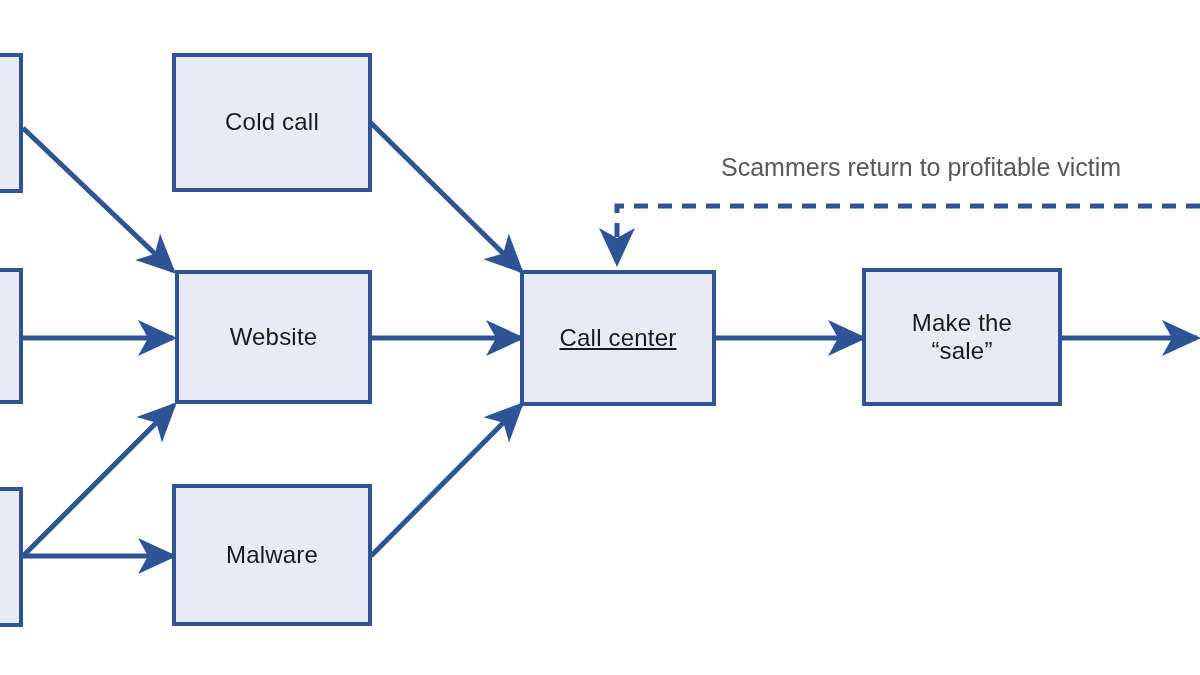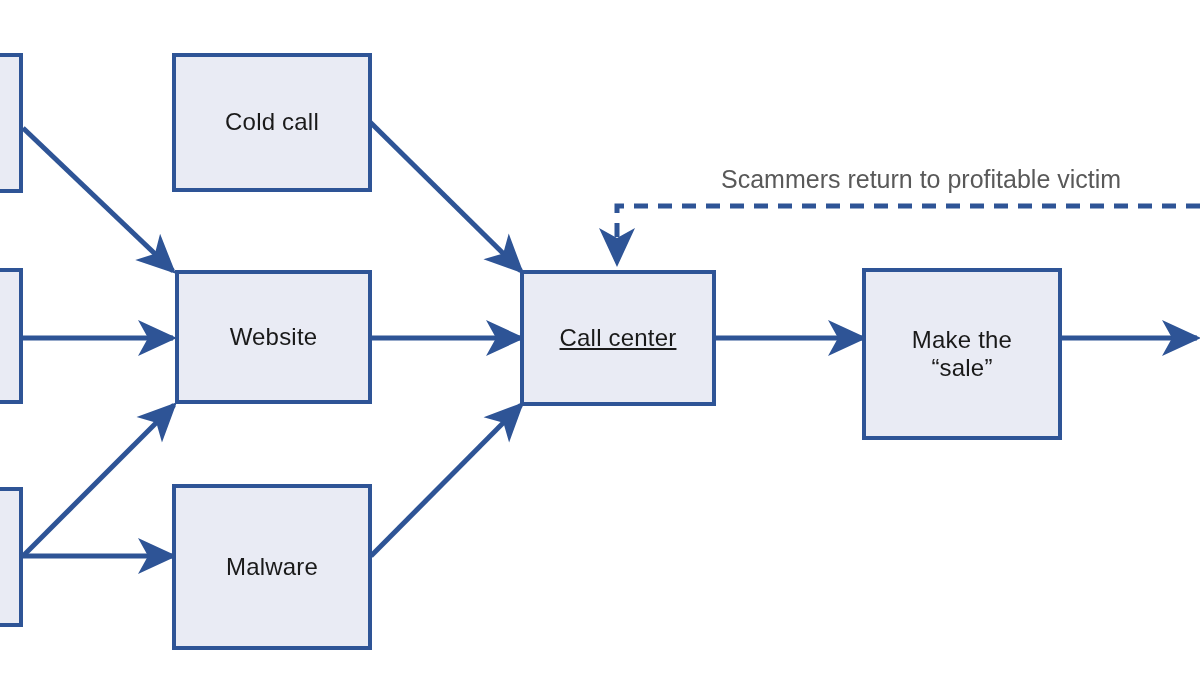--- a/index.html
+++ b/index.html
@@ -49,21 +49,20 @@
     padding: 0 6px;
   }
   .edge-label {
     position: absolute;
     color: #595959;
     font-family: "Liberation Sans", sans-serif;
     font-size: 25px;
     line-height: 1.15;
     white-space: nowrap;
     z-index: 4;
-    margin-top: 12px;
   }
   .partial-node {
     position: absolute;
     box-sizing: border-box;
     background: #e9ebf4;
     border: 4px solid #2e5496;
     border-left: none;
     z-index: 3;
   }
 </style>
@@ -110,28 +109,28 @@
   <div class="partial-node" style="left:-40px; top:487px; width:63px; height:140px;"></div>
 
   <div class="node" style="left:175px; top:270px; width:197px; height:134px;">
     <span class="node-label">Website</span>
   </div>
 
   <div class="node" style="left:172px; top:53px; width:200px; height:139px;">
     <span class="node-label">Cold call</span>
   </div>
 
-  <div class="node" style="left:172px; top:484px; width:200px; height:166px;">
+  <div class="node" style="left:172px; top:484px; width:200px; height:142px;">
     <span class="node-label">Malware</span>
   </div>
 
   <div class="node" style="left:520px; top:270px; width:196px; height:136px;text-decoration:underline;">
     <span class="node-label">Call center</span>
   </div>
 
-  <div class="node" style="left:862px; top:268px; width:200px; height:172px;">
+  <div class="node" style="left:862px; top:268px; width:200px; height:138px;">
     <span class="node-label">Make the
 “sale”</span>
   </div>
 
   <div class="edge-label" style="left:721px; top:153px;">Scammers return to profitable victim</div>
 
 </div>
 
 </body></html>

